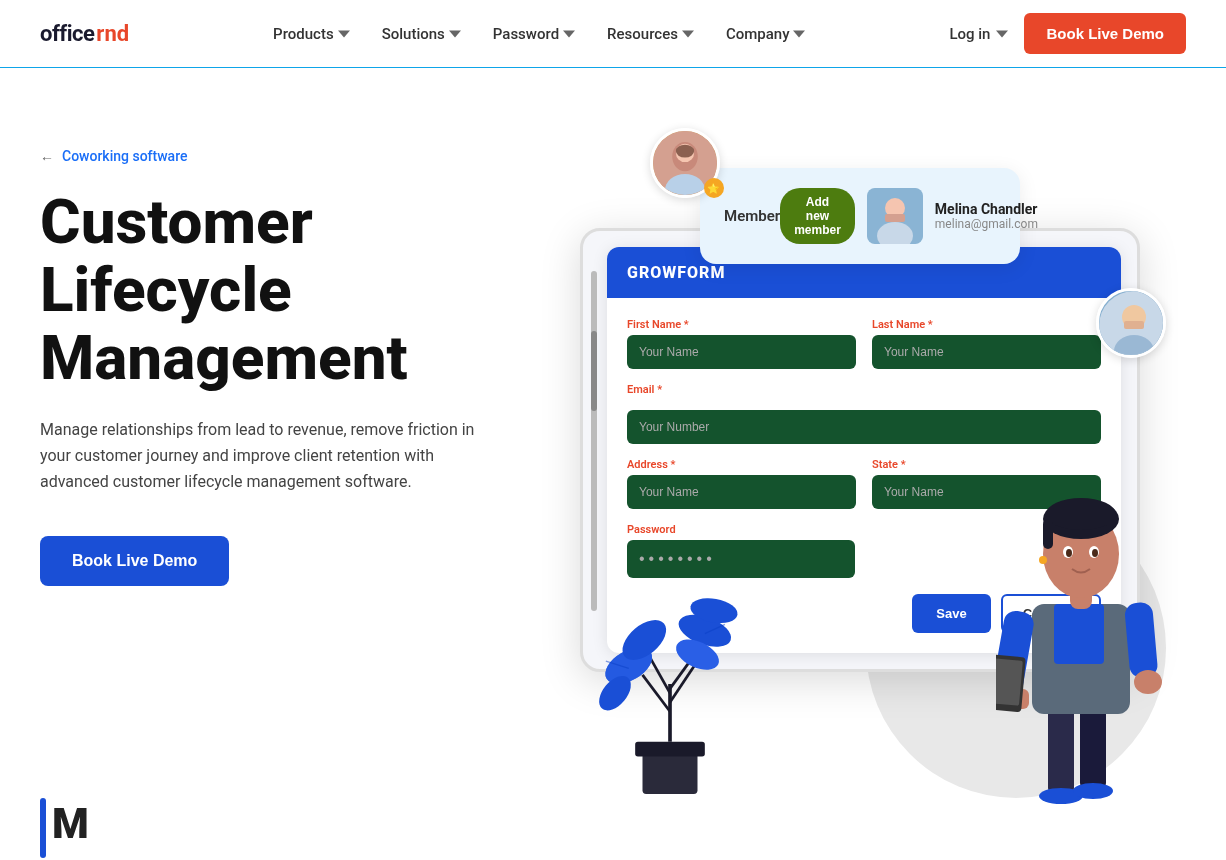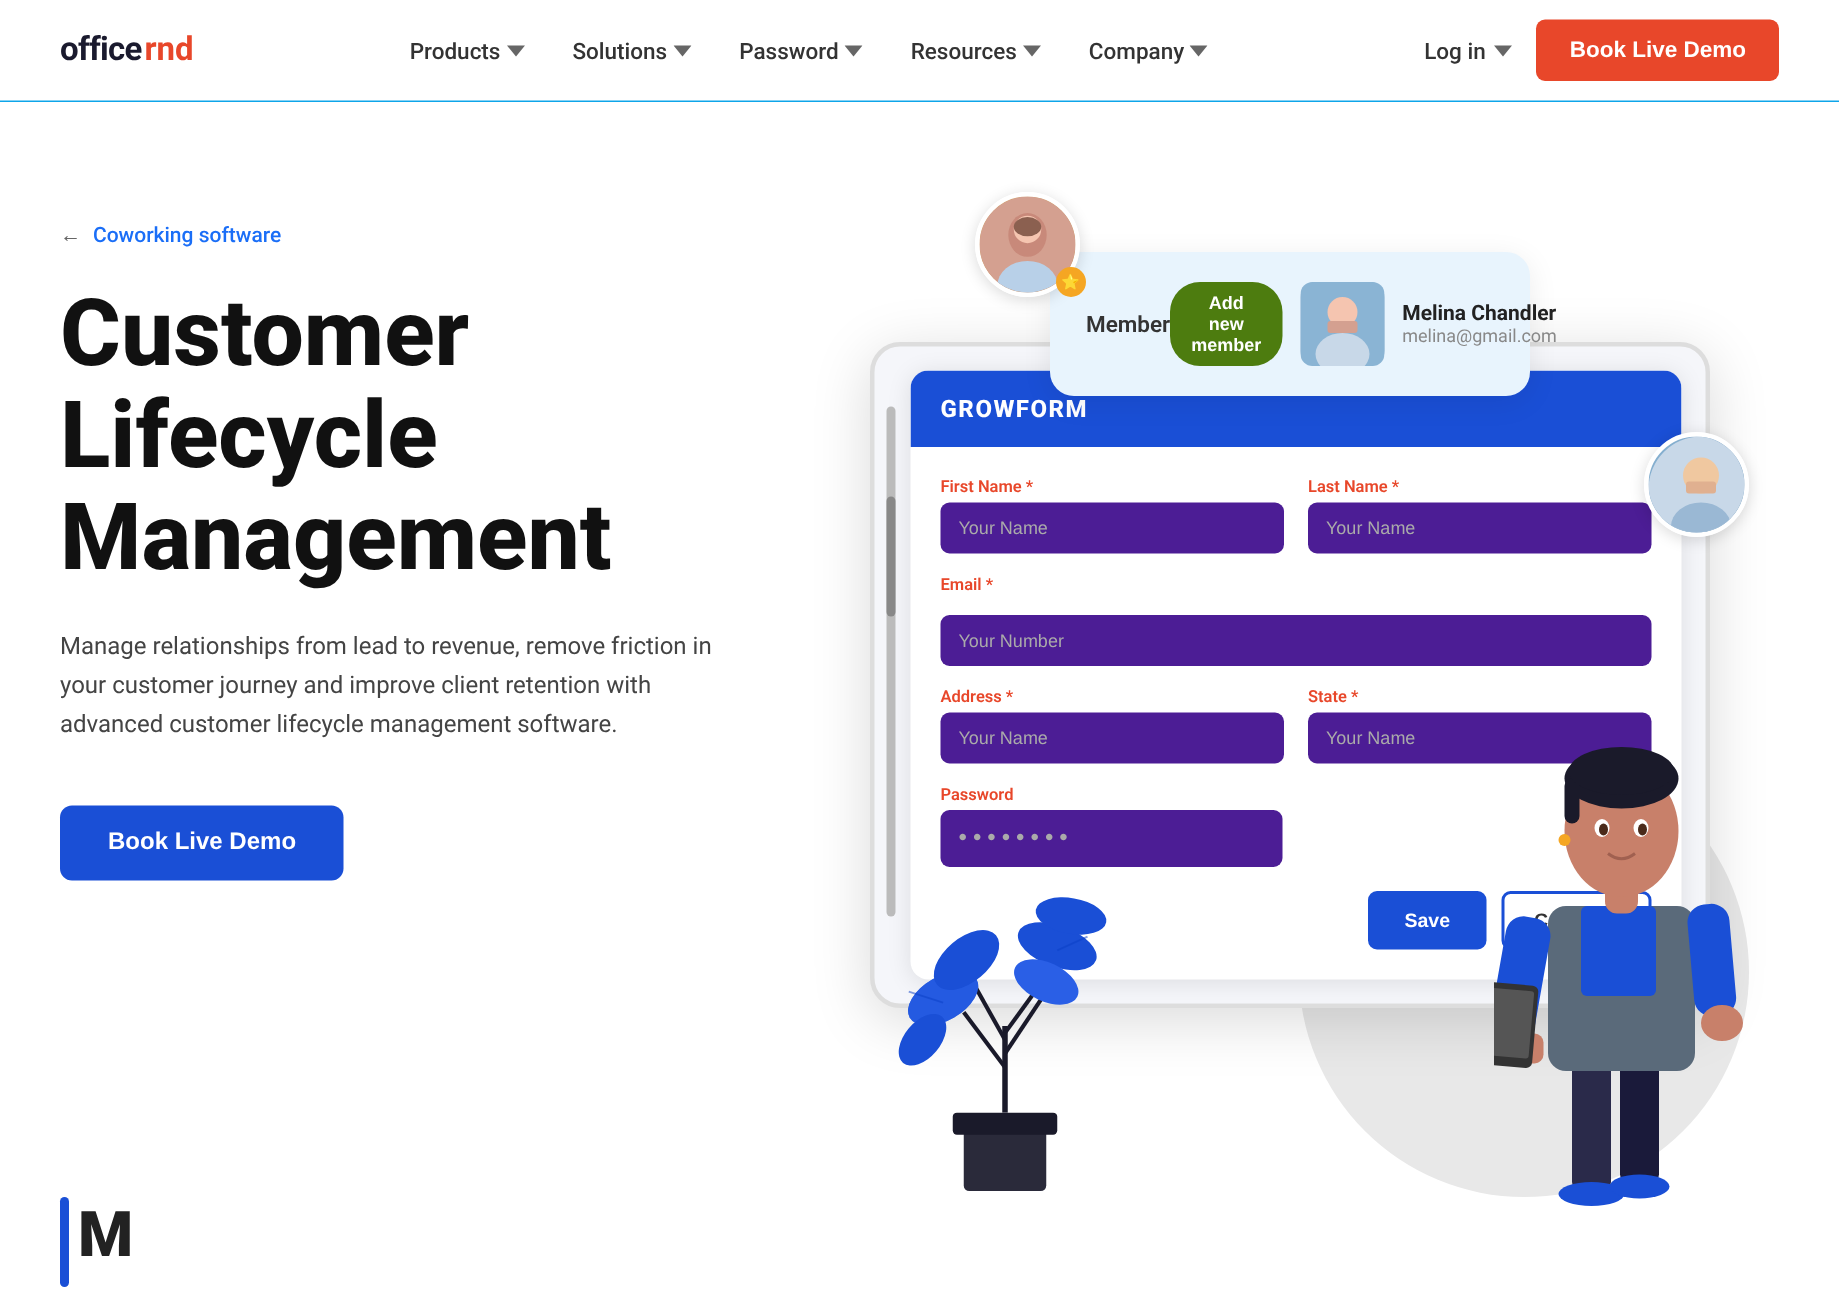--- a/index.html
+++ b/index.html
@@ -65,21 +65,21 @@
       background: #fff; border-radius: 12px; overflow: hidden;
       box-shadow: 0 2px 16px rgba(0,0,0,0.1);
     }
     .form-header { background: #1a4fd6; padding: 16px 20px; }
     .form-title { color: #fff; font-size: 16px; font-weight: 800; letter-spacing: 1px; }
     .form-body { padding: 20px; }
     .form-row { display: flex; gap: 16px; margin-bottom: 14px; }
     .form-group { flex: 1; display: flex; flex-direction: column; gap: 4px; }
     .form-label { font-size: 11px; font-weight: 600; color: #444; }
     .form-label span { color: #e8472a; }
-    .form-input { background: #4c1d95; border: none; border-radius: 6px; padding: 10px 12px; font-size: 12px; color: #aaa; outline: none; width: 100%; }
+    .form-input { background: #14532d; border: none; border-radius: 6px; padding: 10px 12px; font-size: 12px; color: #aaa; outline: none; width: 100%; }
     .form-input::placeholder { color: #aaa; }
     .form-actions { display: flex; justify-content: flex-end; gap: 10px; margin-top: 16px; }
     .save-btn { background: #1a4fd6; color: #fff; border: none; padding: 10px 24px; border-radius: 6px; font-size: 13px; font-weight: 600; cursor: pointer; }
     .continue-btn { background: #fff; color: #333; border: 2px solid #1a4fd6; padding: 10px 20px; border-radius: 6px; font-size: 13px; font-weight: 600; cursor: pointer; }
     .password-dots { font-size: 16px; letter-spacing: 4px; color: #aaa; }
 
     
     .plant { position: absolute; bottom: 20px; left: 30px; z-index: 3; }
     .plant svg { width: 200px; height: 220px; }
 

